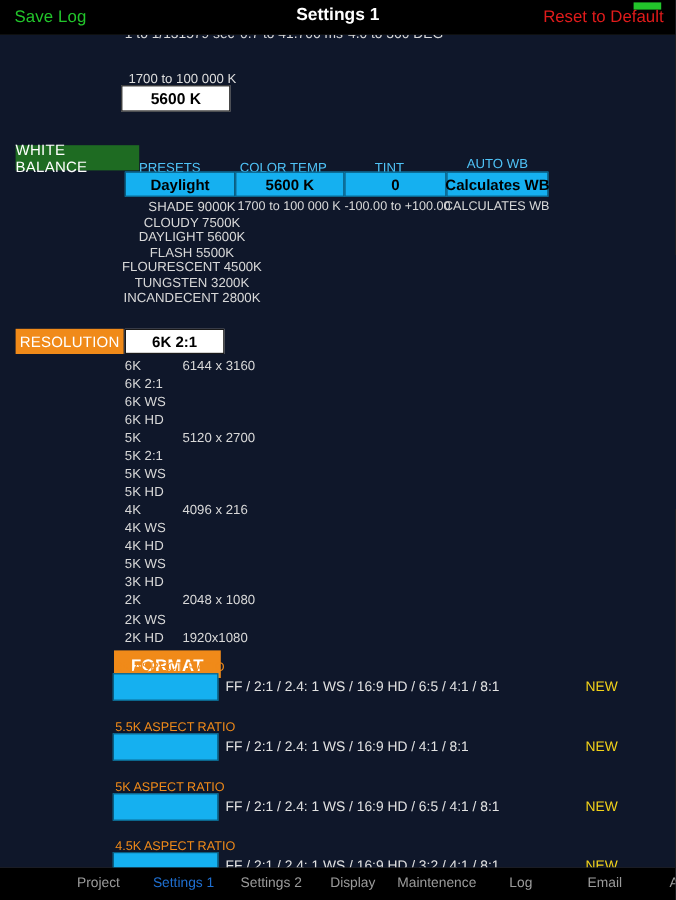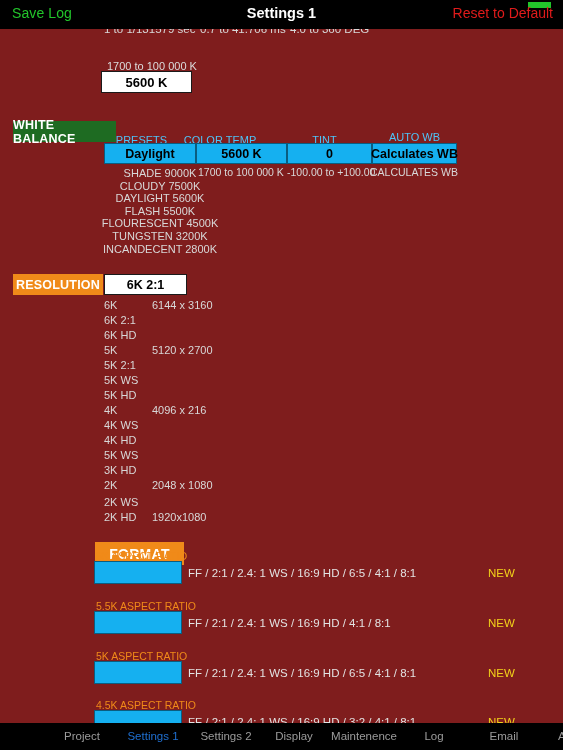--- a/index.html
+++ b/index.html
@@ -37,21 +37,21 @@
   }
   .topbar .green-chip {
     position: absolute; right: 12px; top: 2px;
     width: 23px; height: 6px; background: #22c52b;
   }
 
   
   .content {
     position: absolute; left: 0; top: 29px;
     width: 563px; height: 694px;
-    background: #7f1d1d;
+    background: #0f172a;
     overflow: hidden;
   }
 
   
   .clipped-row {
     position: absolute; left: 0; top: -6px; width: 563px; height: 14px;
     overflow: hidden;
   }
   .clipped-row span {
     position: absolute; color: #d8d8d8; font-size: 11.5px; white-space: nowrap;
@@ -70,21 +70,21 @@
     position: absolute; left: 101px; top: 42px;
     width: 91px; height: 22px;
     background: #fff; border: 1px solid #1a1a1a;
     display: flex; align-items: center; justify-content: center;
     color: #000; font-size: 13px; font-weight: bold;
   }
 
   .section-tag {
     position: absolute;
     display: flex; align-items: center; justify-content: center;
-    color: #fff; font-size: 12.5px; font-weight: bold;
+    color: #fff; font-size: 12.5px; font-weight: normal;
     letter-spacing: .2px;
   }
   .tag-wb {
     left: 13px; top: 92px; width: 103px; height: 21px;
     background: #1e6b22;
   }
   .tag-res {
     left: 13px; top: 245px; width: 90px; height: 21px;
     background: #f08a19;
   }
@@ -192,21 +192,21 @@
       <span class="c3">4.0 to 360 DEG</span>
     </div>
 
     <span class="range-caption wb-range">1700 to 100 000 K</span>
 
     <div class="big-value-box">5600 K</div>
 
     <div class="section-tag tag-wb">WHITE BALANCE</div>
 
     <span class="col-head" style="left:104px; top:105px; width:75px;">PRESETS</span>
-    <span class="col-head" style="left:180px; top:105px; width:80px;">COLOR TEMP</span>
+    <span class="col-head" style="left:196px; top:105px; width:80px;">COLOR TEMP</span>
     <span class="col-head" style="left:287px; top:105px; width:75px;">TINT</span>
     <span class="col-head" style="left:372px; top:102px; width:85px;">AUTO WB</span>
 
     <div class="blue-field" style="left:104px; top:114px; width:92px;">Daylight</div>
     <div class="blue-field" style="left:196px; top:114px; width:91px;">5600 K</div>
     <div class="blue-field" style="left:287px; top:114px; width:85px;">0</div>
     <div class="blue-field" style="left:372px; top:114px; width:85px;">Calculates WB</div>
 
     <span class="sub-note" style="left:198px; top:137px;">1700 to 100 000 K</span>
     <span class="sub-note" style="left:287px; top:137px;">-100.00 to +100.00</span>
@@ -225,20 +225,24 @@
     <div class="section-tag tag-res">RESOLUTION</div>
     <div class="res-value-box">6K 2:1</div>
 
     <div class="res-list">
       <div class="res-row">
           <span class="name">6K</span>
           <span class="dims">6144 x 3160</span>
         </div>
       <div class="res-row">
           <span class="name">6K 2:1</span>
+          <span class="dims"></span>
+        </div>
+      <div class="res-row">
+          <span class="name">6K WS</span>
           <span class="dims"></span>
         </div>
       <div class="res-row">
           <span class="name">6K HD</span>
           <span class="dims"></span>
         </div>
       <div class="res-row">
           <span class="name">5K</span>
           <span class="dims">5120 x 2700</span>
         </div>

